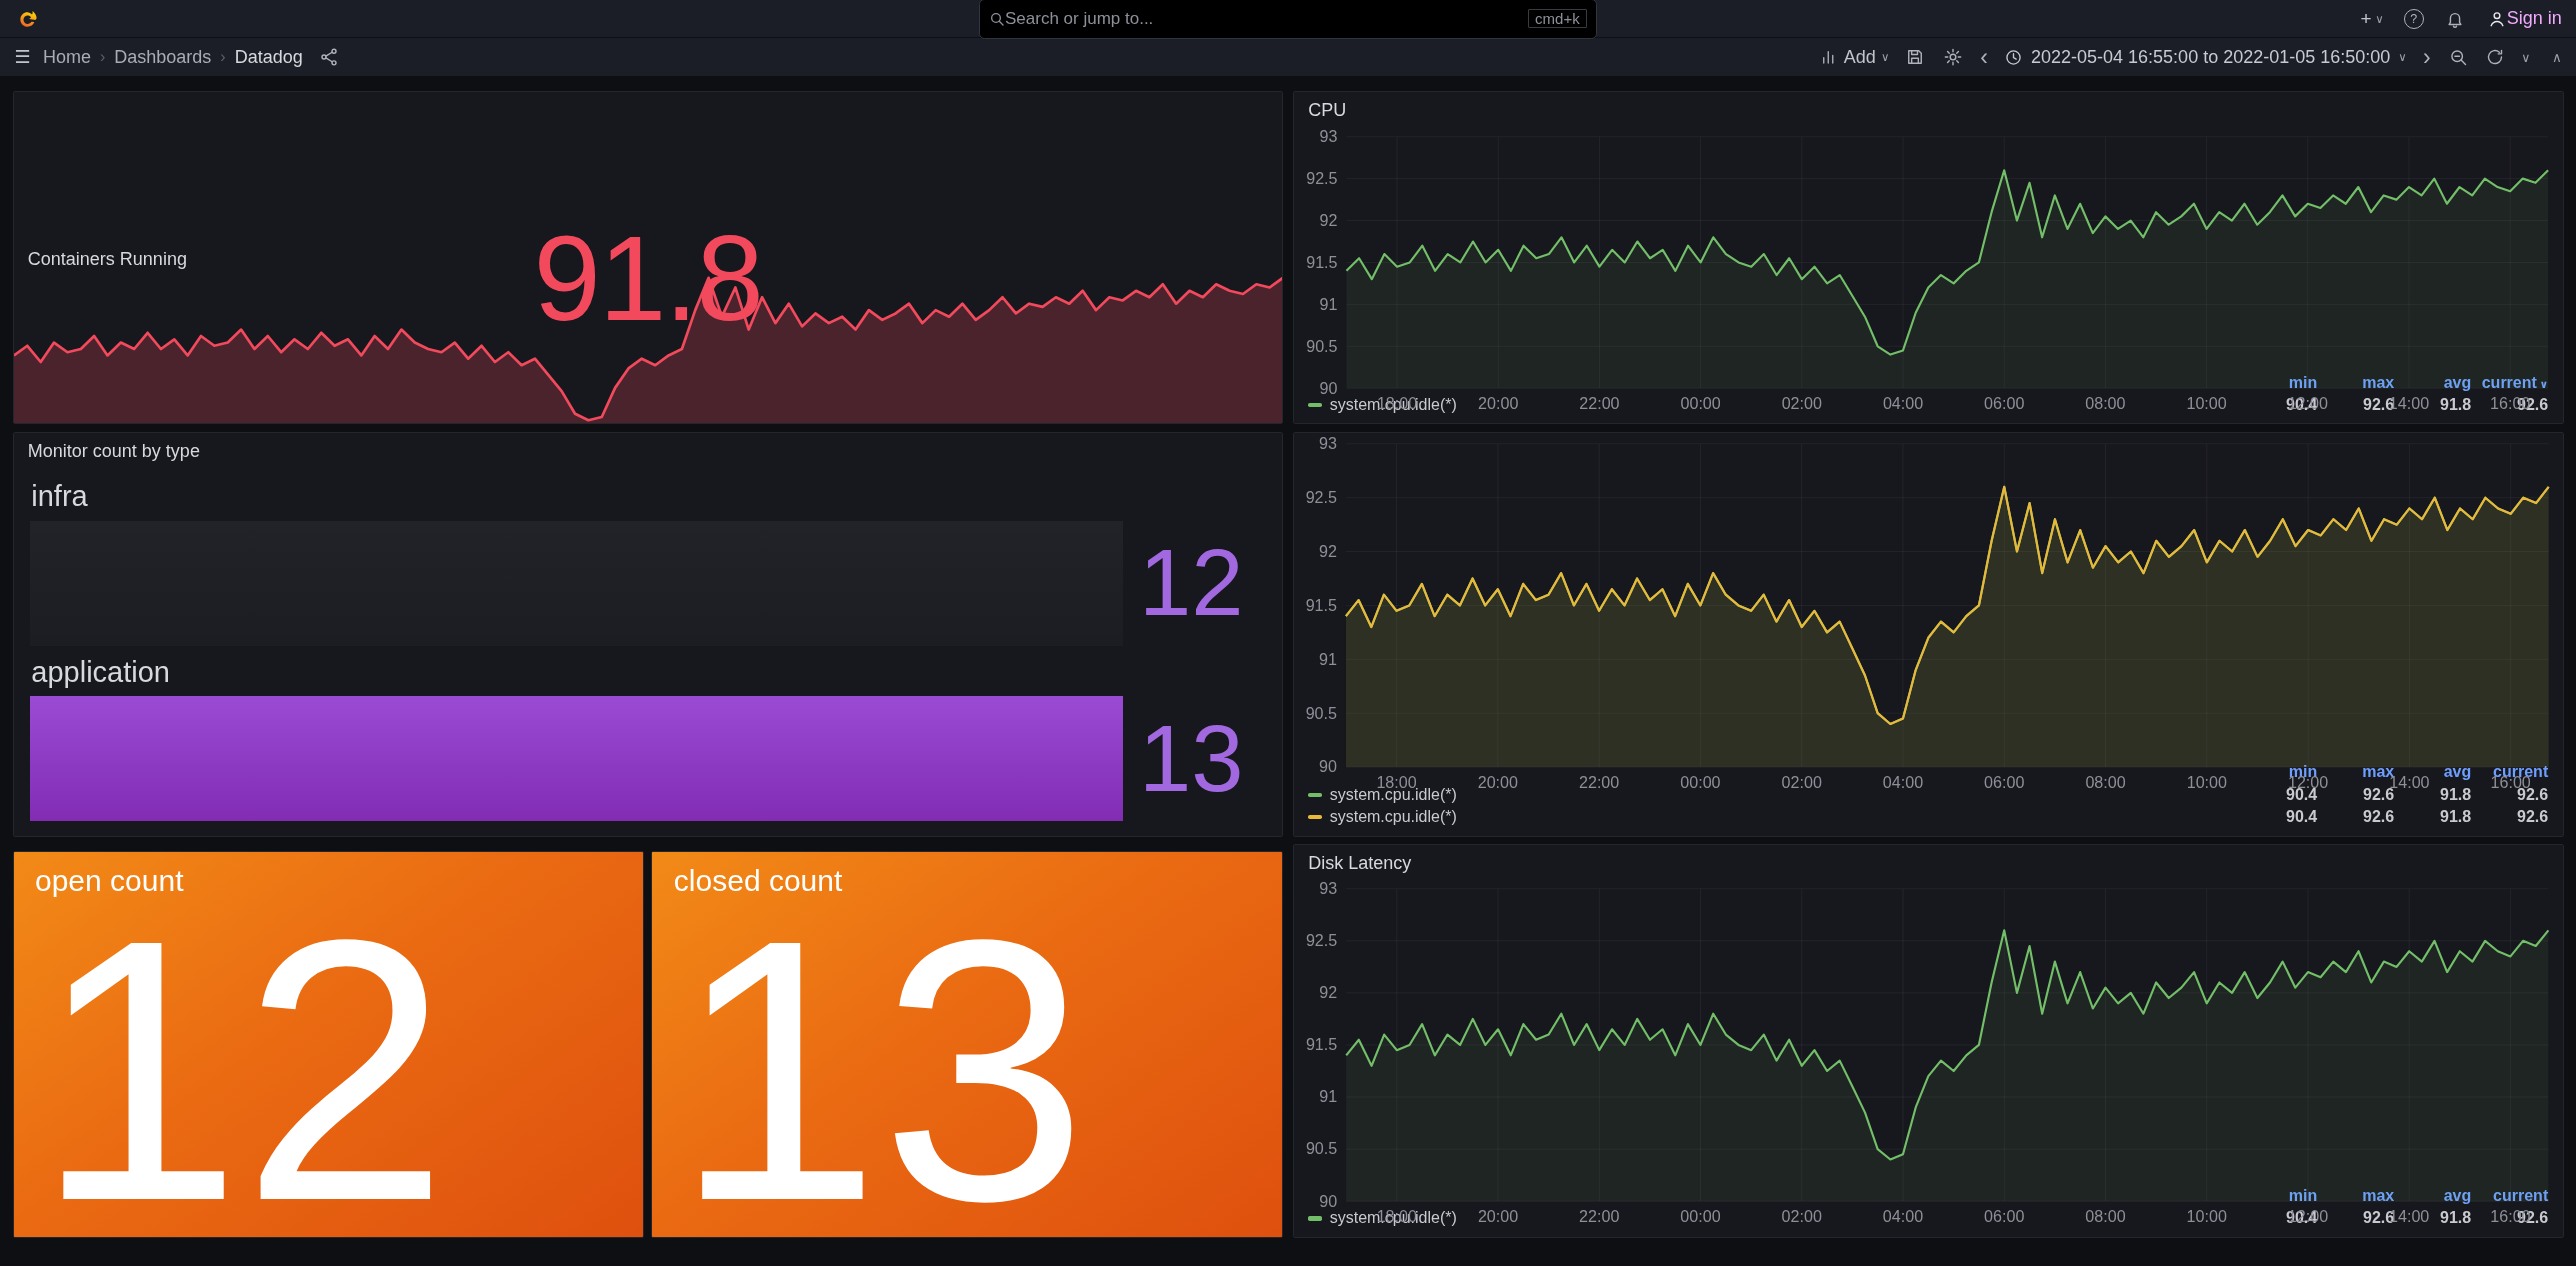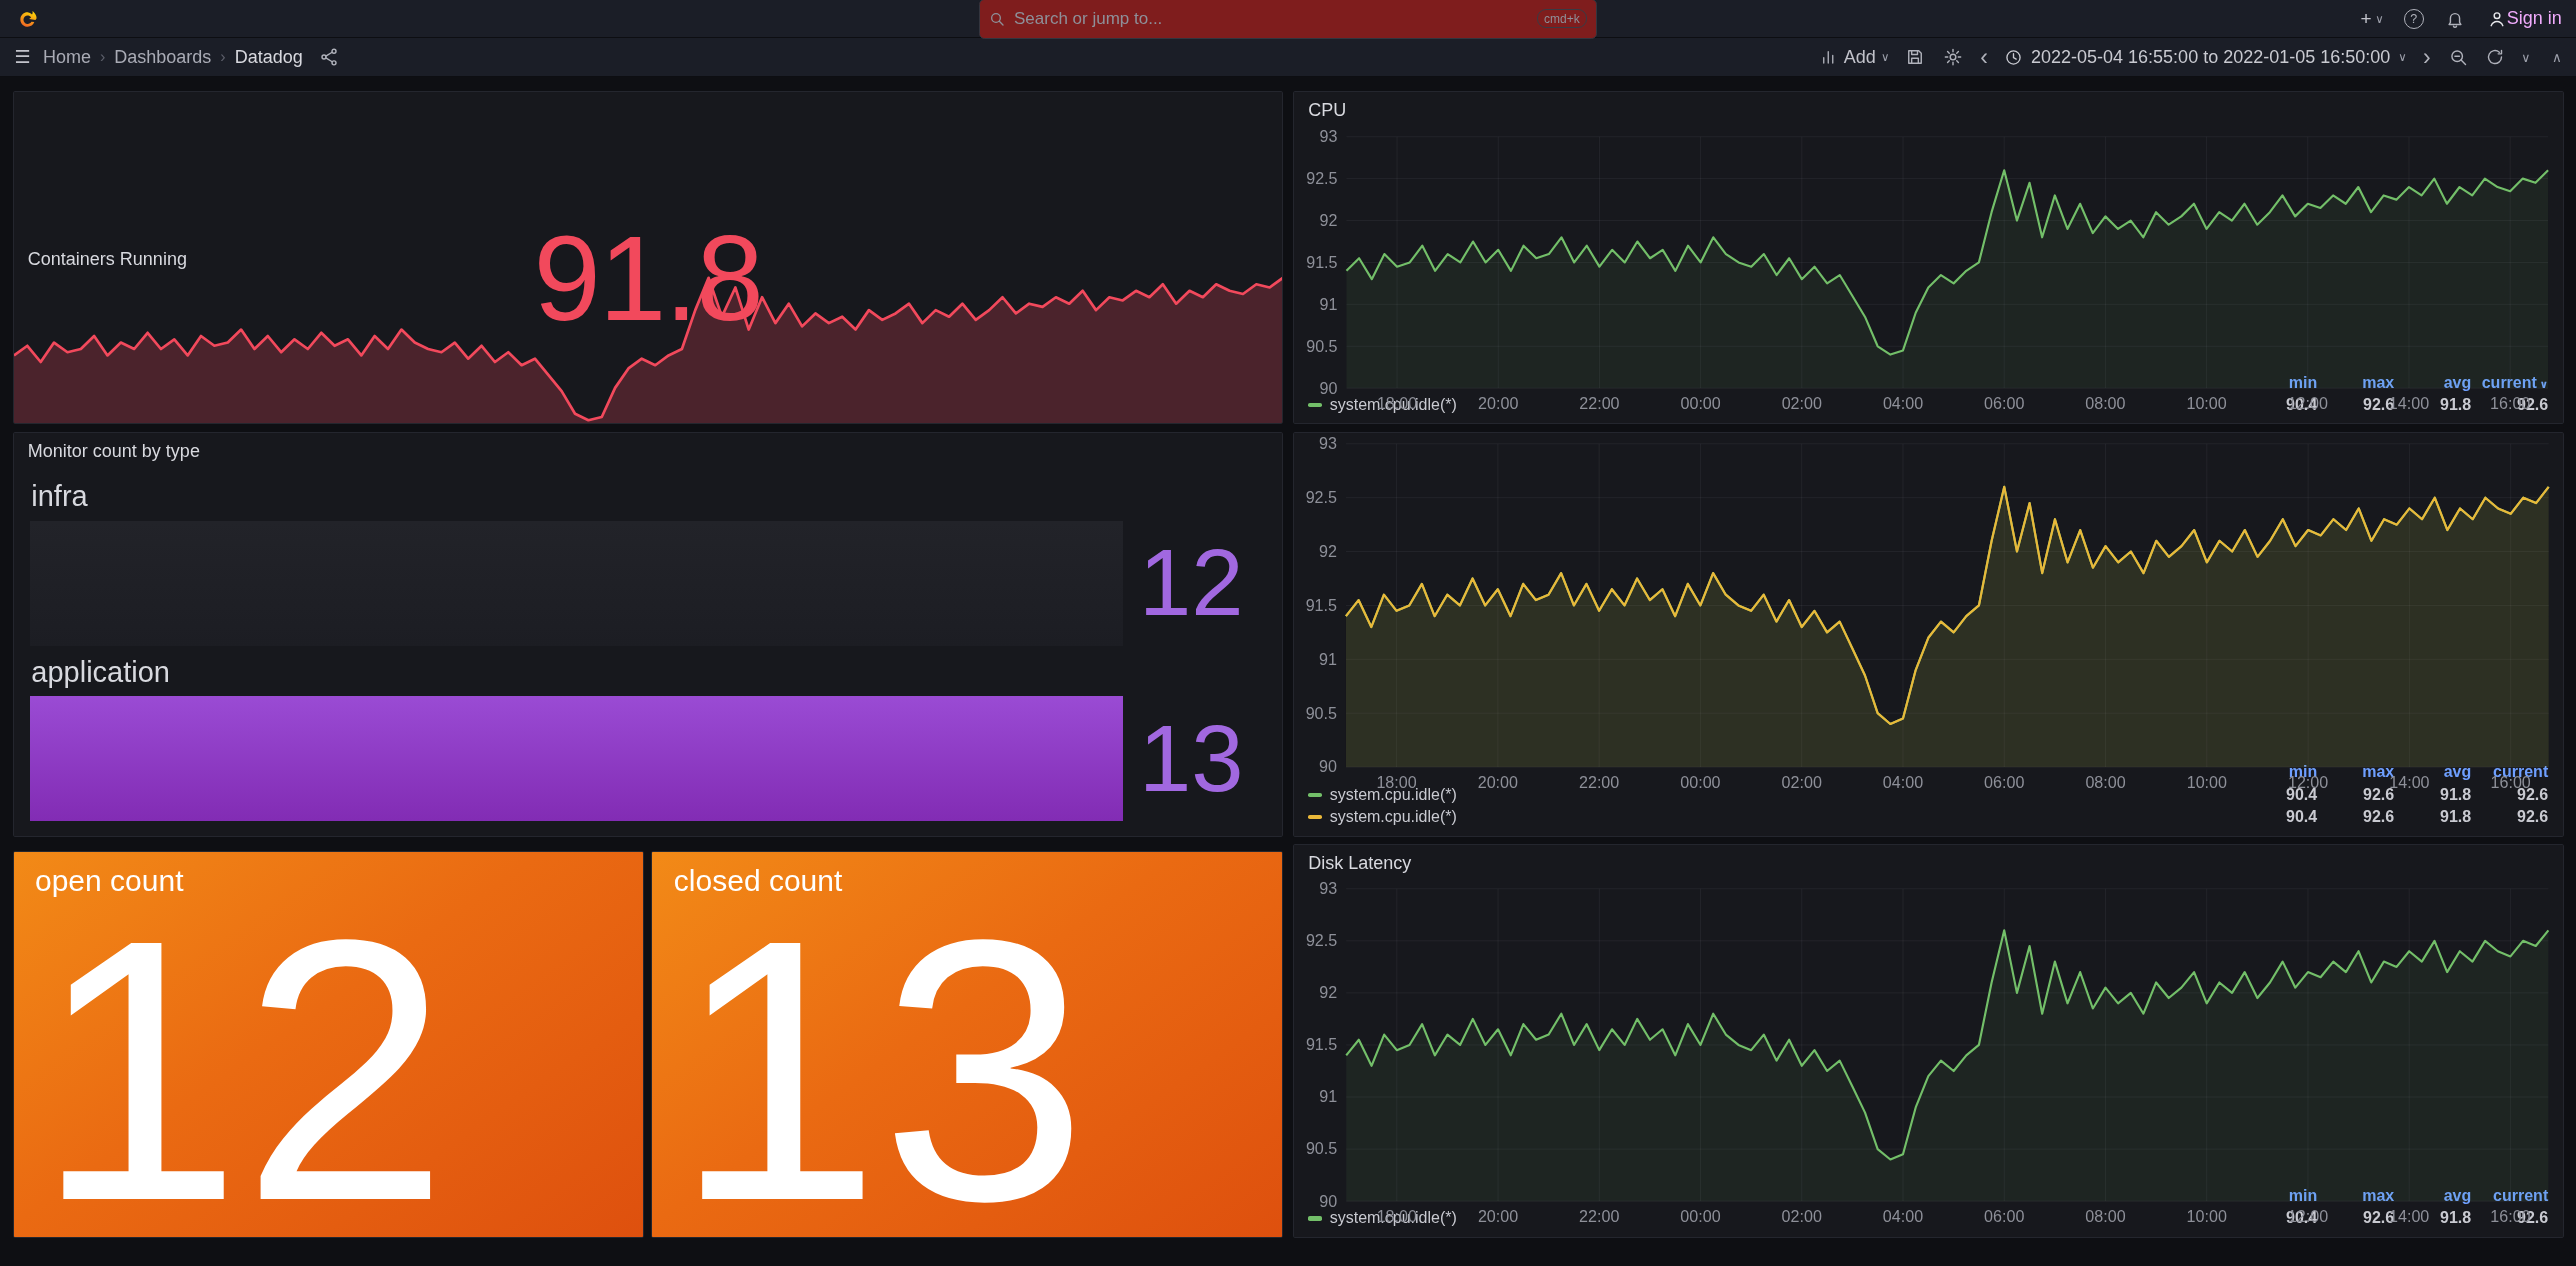--- a/index.html
+++ b/index.html
@@ -10,26 +10,26 @@
     color:#d8d9df;
   }
   
   .topnav {
     height:38px; background:#1b1e27; border-bottom:0.9px solid #0d0e12;
     display:flex; align-items:center; padding:0 14.3px; position:relative; z-index:5;
   }
   .logo { width:25px; height:25px; display:flex; align-items:center; justify-content:center; cursor:pointer; }
   .search-box {
     position:absolute; left:50%; transform:translateX(-50%);
-    width:618px; height:40px; background:#7f1d1d; border:0.9px solid #33353e; border-radius:5.4px;
-    display:flex; align-items:center; gap:9px; padding:0 9px; cursor:text;
+    width:618px; height:40px; background:#000000; border:0.9px solid #33353e; border-radius:5.4px;
+    display:flex; align-items:center; padding:0 9px; cursor:text;
   }
   .search-box .placeholder { flex:1; font-size:17px; color:#8e9099; }
   .kbd {
-    border:0.9px solid #393b44; border-radius:9px; font-size:12px; color:#8e9099;
+    border:0.9px solid #393b44; border-radius:1px; font-size:15px; color:#8e9099;
     padding:0.9px 6.3px; line-height:16px;
   }
   .topnav-right { margin-left:auto; display:flex; align-items:center; gap:20px; }
   .tn-item { display:flex; align-items:center; gap:3.6px; color:#c2c3cb; font-size:19px; cursor:pointer; }
   .caret { font-size:11.6px; color:#9da0ab; }
   .help-circle {
     width:20px; height:20px; border:1.4px solid #b0b2bb; border-radius:50%;
     display:flex; align-items:center; justify-content:center; font-size:12.5px; color:#b0b2bb;
   }
   .signin { display:flex; align-items:center; gap:0; font-size:18px; font-weight:500; color:#f0abfc; cursor:pointer; }

